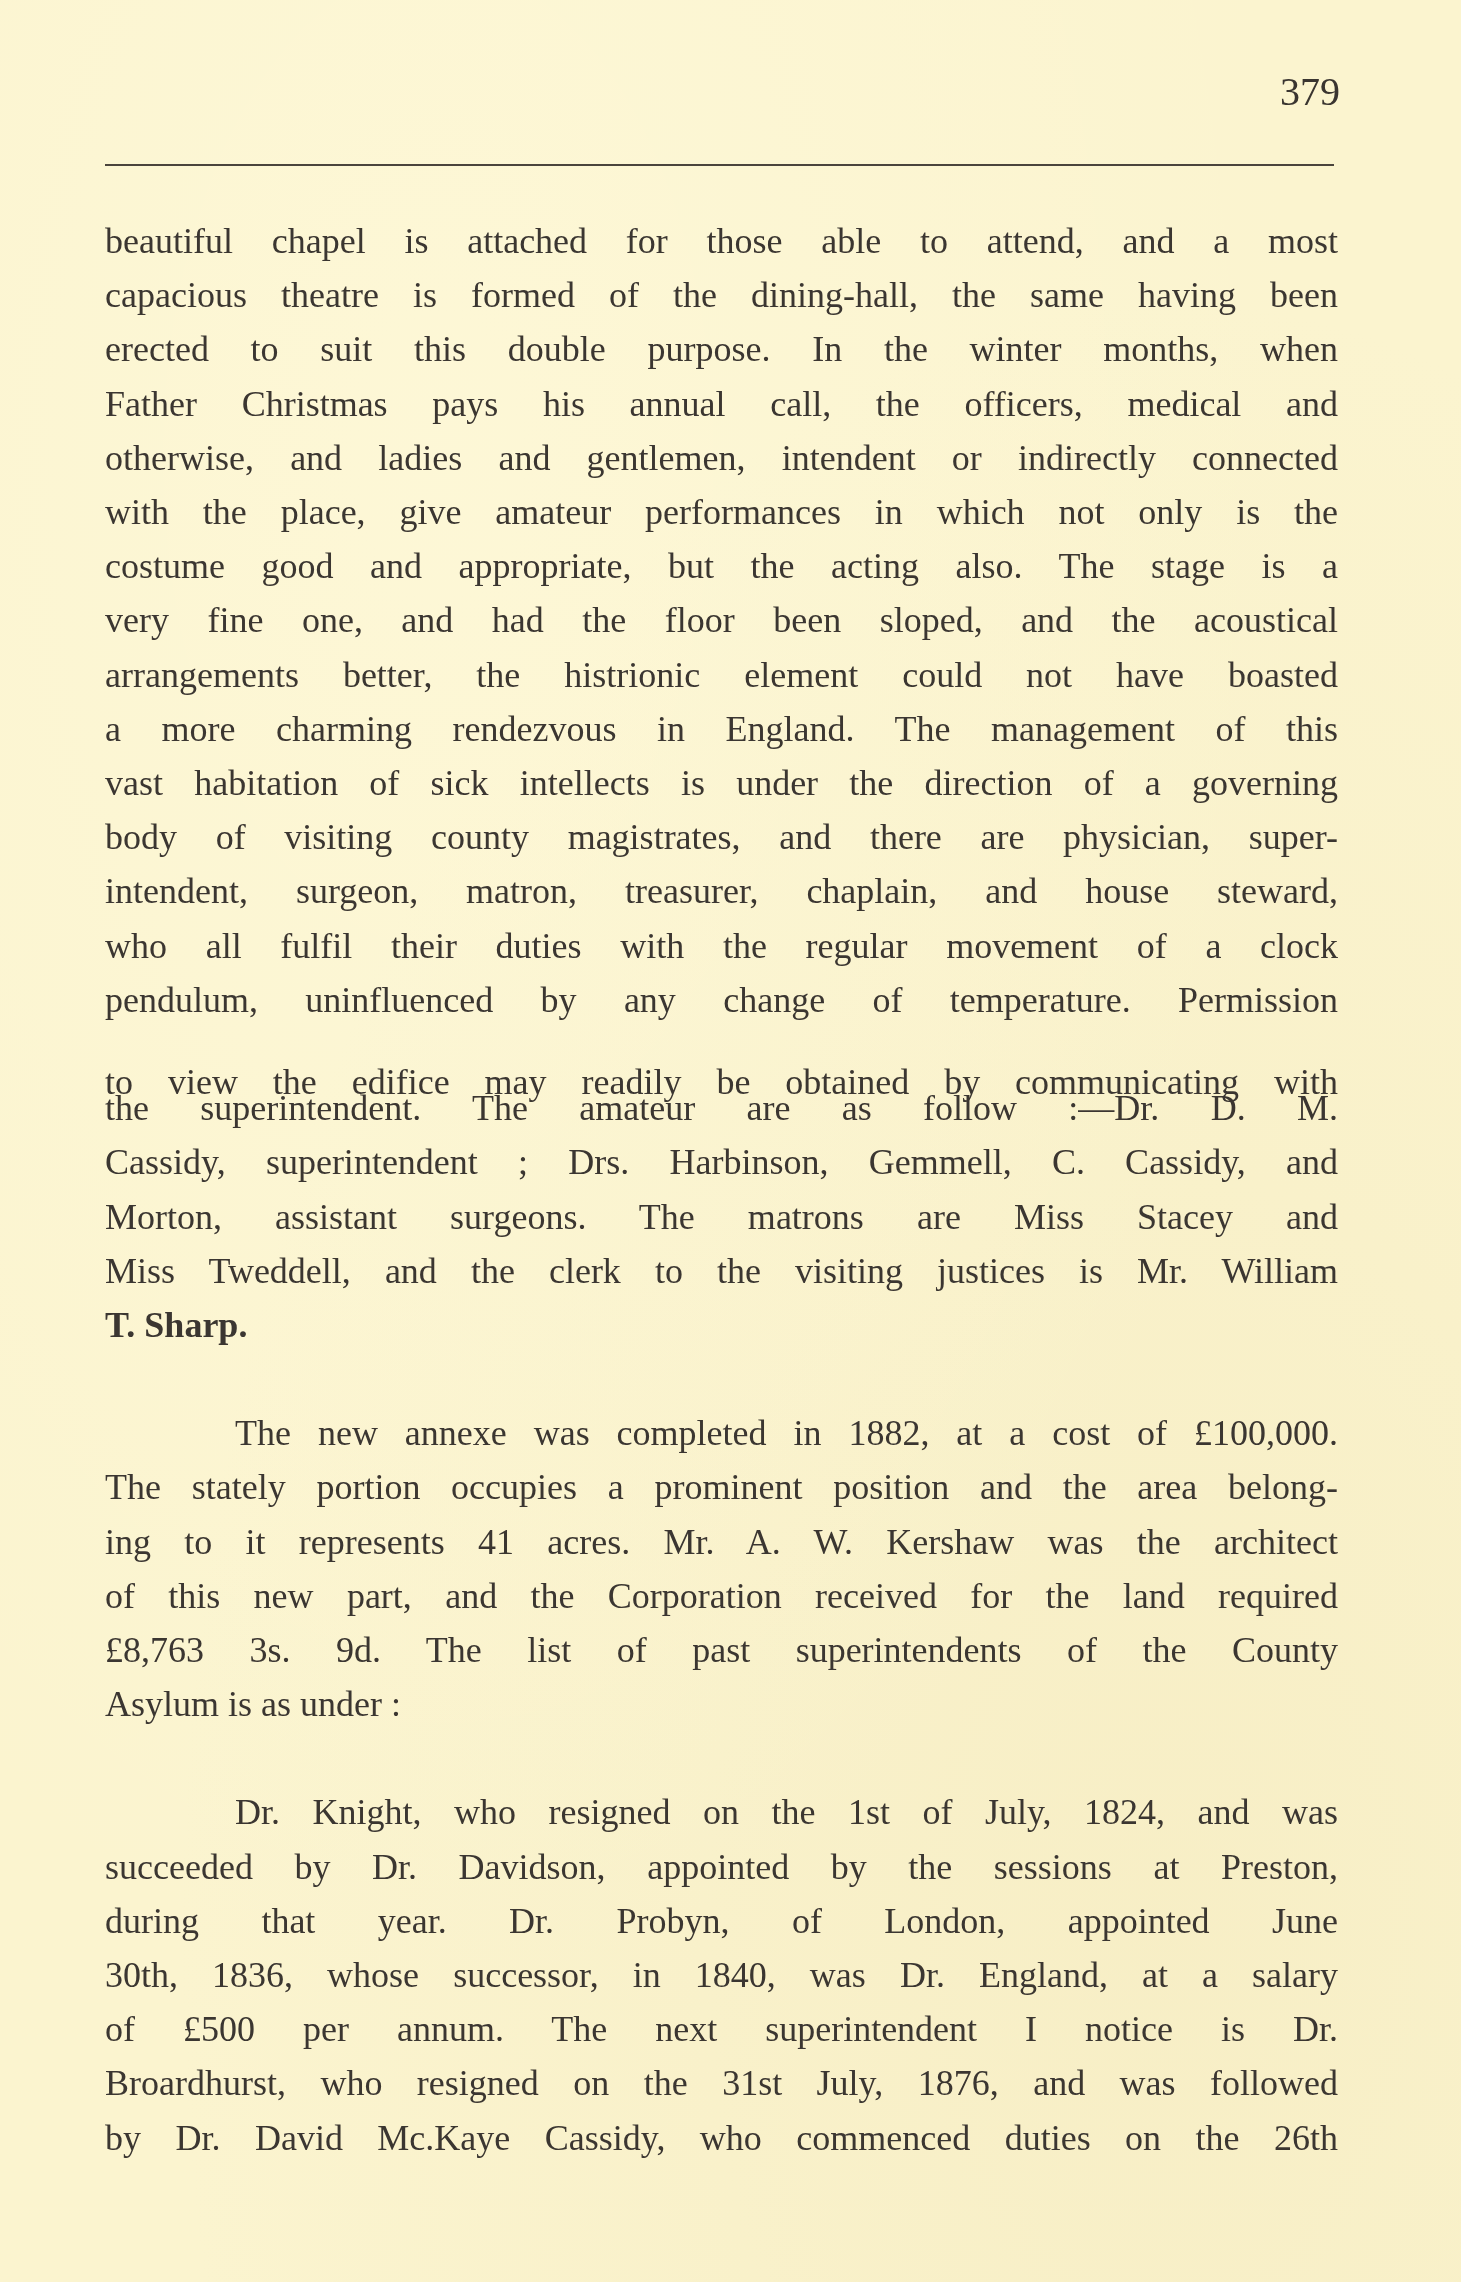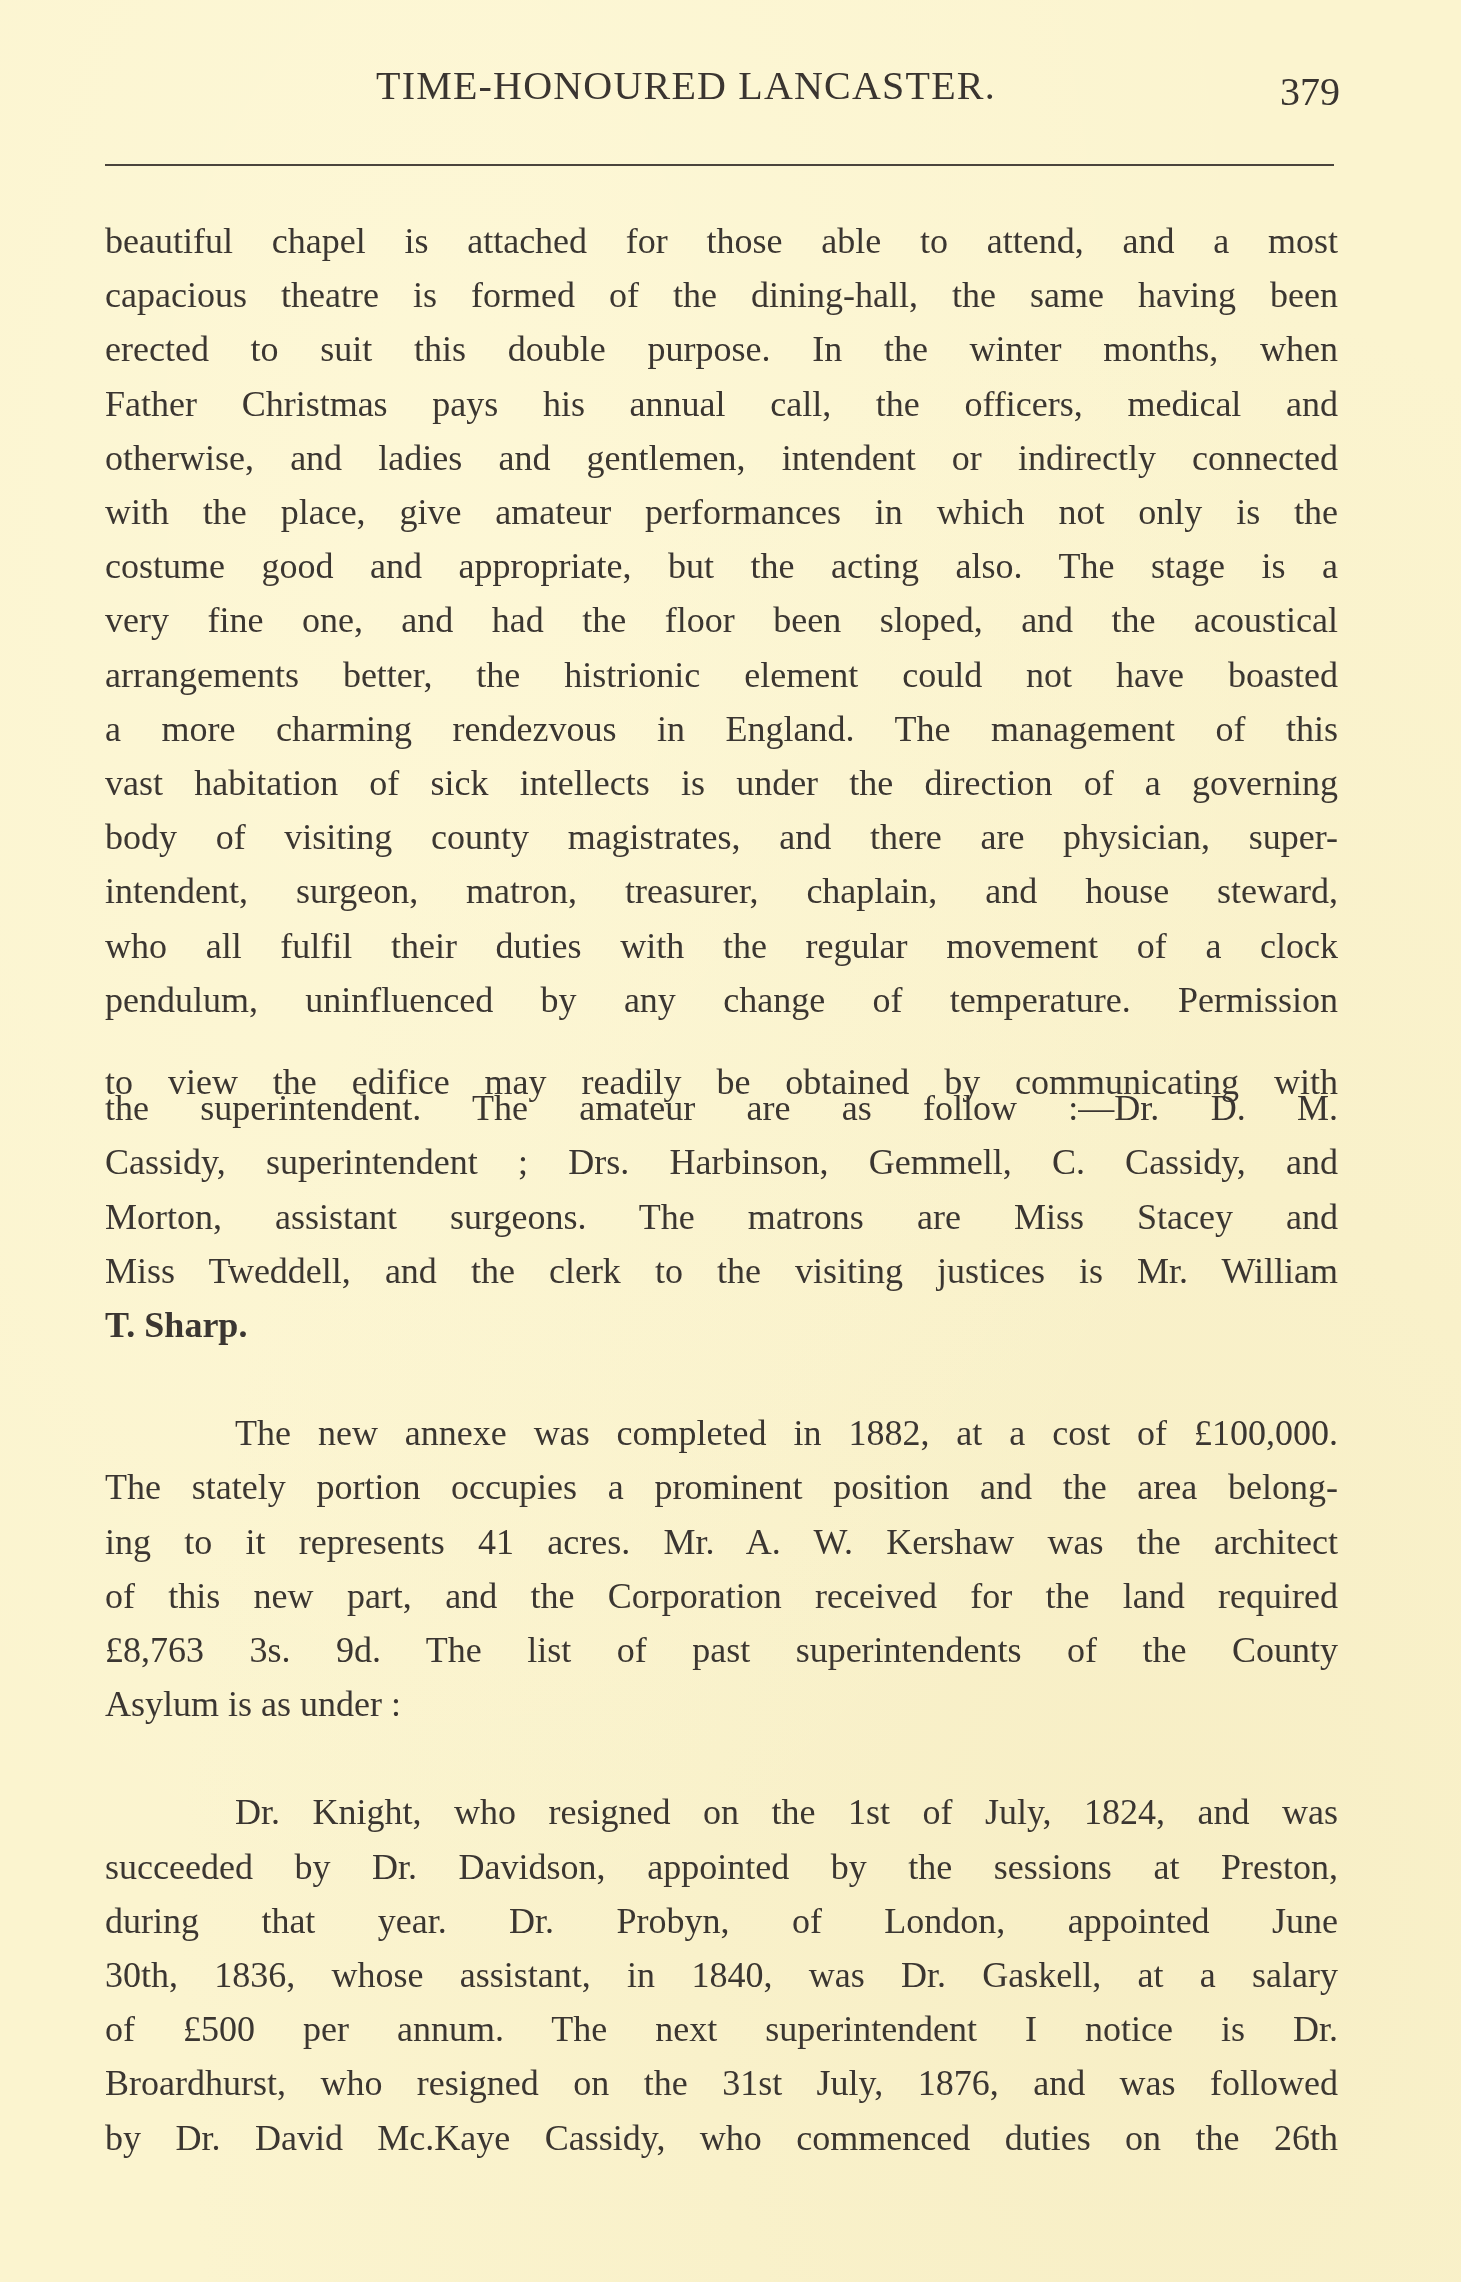--- a/index.html
+++ b/index.html
@@ -71,21 +71,20 @@
     }
     .line.indent {
       left: 235px;
       width: 1103px;
     }
   </style>
 </head>
 <body>
 
 <div class="page">
-  <div class="running-head">TIME-HONOURED LANCASTER.</div>
   <div class="folio">379</div>
   <div class="head-rule"></div>
 
   <div id="body-text">
       <div>
         <div class="line" style="top: 214px; white-space: normal; word-spacing: 0px;">beautiful chapel is attached for those able to attend, and a most</div>
         <div class="line" style="top: 268px; white-space: normal; word-spacing: 0px;">capacious theatre is formed of the dining-hall, the same having been</div>
         <div class="line" style="top: 322px; white-space: normal; word-spacing: 0px;">erected to suit this double purpose.  In the winter months, when</div>
         <div class="line" style="top: 377px; white-space: normal; word-spacing: 0px;">Father Christmas pays his annual call, the officers, medical and</div>
         <div class="line" style="top: 431px; white-space: normal; word-spacing: 0px;">otherwise, and ladies and gentlemen, intendent or indirectly connected</div>
@@ -111,19 +110,19 @@
         <div class="line" style="top: 1460px; white-space: normal; word-spacing: 0px;">The stately portion occupies a prominent position and the area belong-</div>
         <div class="line" style="top: 1515px; white-space: normal; word-spacing: 0px;">ing to it represents 41 acres.  Mr. A. W. Kershaw was the architect</div>
         <div class="line" style="top: 1569px; white-space: normal; word-spacing: 0px;">of this new part, and the Corporation received for the land required</div>
         <div class="line" style="top: 1623px; white-space: normal; word-spacing: 0px;">£8,763 3s. 9d.  The list of past superintendents of the County</div>
         <div class="line last" style="top: 1677px; white-space: normal; word-spacing: 0px;">Asylum is as under :</div>
       </div>
       <div>
         <div class="line indent" style="top: 1785px; white-space: normal; word-spacing: 0px;">Dr. Knight, who resigned on the 1st of July, 1824, and was</div>
         <div class="line" style="top: 1840px; white-space: normal; word-spacing: 0px;">succeeded by Dr. Davidson, appointed by the sessions at Preston,</div>
         <div class="line" style="top: 1894px; white-space: normal; word-spacing: 0px;">during that year.  Dr. Probyn, of London, appointed June</div>
-        <div class="line" style="top: 1948px; white-space: normal; word-spacing: 0px;">30th, 1836, whose assistant, in 1840, was Dr. Gaskell, at a salary</div>
+        <div class="line" style="top: 1948px; white-space: normal; word-spacing: 0px;">30th, 1836, whose successor, in 1840, was Dr. England, at a salary</div>
         <div class="line" style="top: 2002px; white-space: normal; word-spacing: 0px;">of £500 per annum.  The next superintendent I notice is Dr.</div>
         <div class="line" style="top: 2056px; white-space: normal; word-spacing: 0px;">Broardhurst, who resigned on the 31st July, 1876, and was followed</div>
         <div class="line" style="top: 2111px; white-space: normal; word-spacing: 0px;">by Dr. David Mc.Kaye Cassidy, who commenced duties on the 26th</div>
       </div>
     </div>
 </div>
 
 </body></html>

